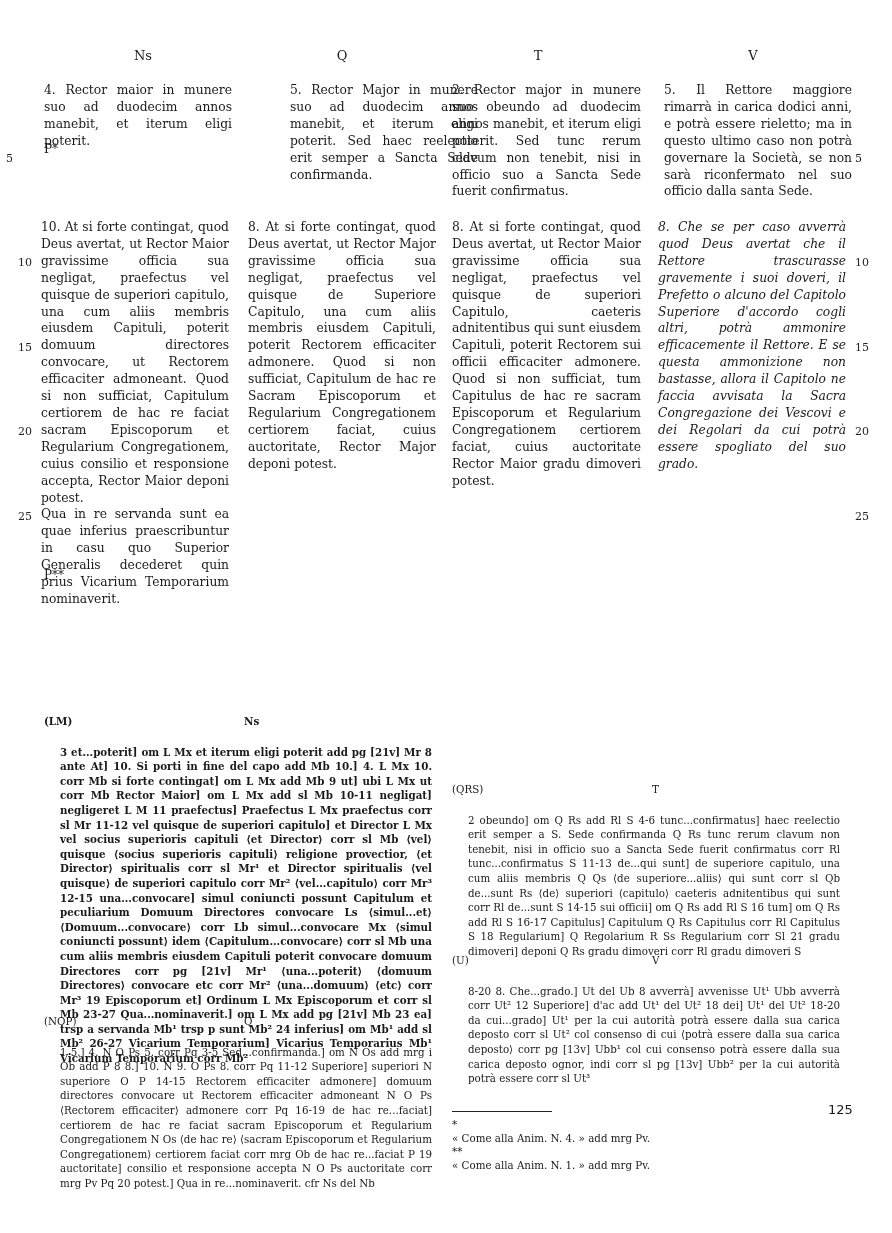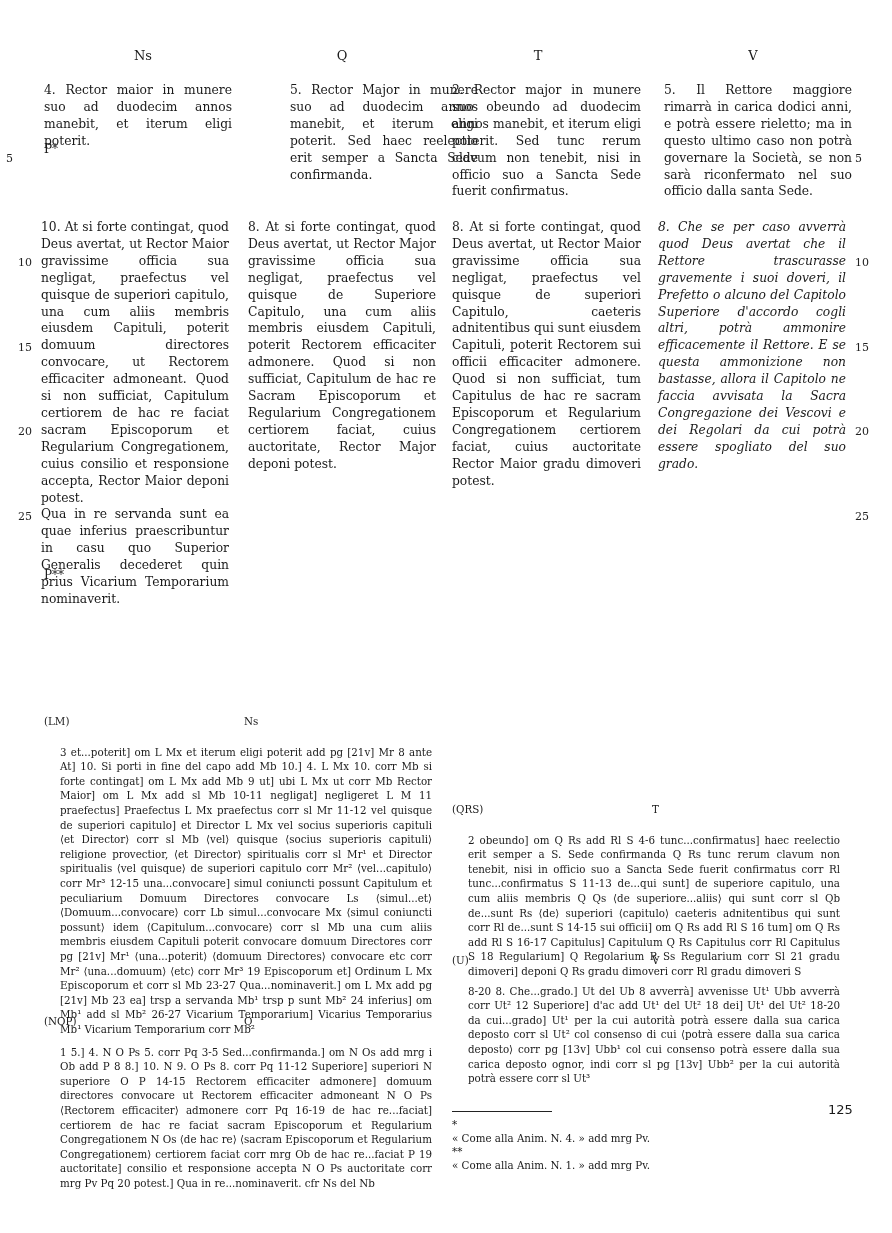--- a/index.html
+++ b/index.html
@@ -72,37 +72,37 @@
     <p>8. At si forte contingat, quod Deus avertat, ut Rector Maior gravissime officia sua negligat, praefectus vel quisque de superiori Capitulo, caeteris adnitentibus qui sunt eiusdem Capituli, poterit Rectorem sui officii efficaciter admonere. Quod si non sufficiat, tum Capitulus de hac re sacram Episcoporum et Regularium Congregationem certiorem faciat, cuius auctoritate Rector Maior gradu dimoveri potest.</p>
   </div>
 
   <div class="block" style="left:664px; top:82px; width:188px;">
     <p>5. Il Rettore maggiore rimarrà in carica dodici anni, e potrà essere rieletto; ma in questo ultimo caso non potrà governare la Società, se non sarà riconfermato nel suo officio dalla santa Sede.</p>
   </div>
   <div class="block ital" style="left:658px; top:219px; width:188px;">
     <p>8. Che se per caso avverrà quod Deus avertat che il Rettore trascurasse gravemente i suoi doveri, il Prefetto o alcuno del Capitolo Superiore d'accordo cogli altri, potrà ammonire efficacemente il Rettore. E se questa ammonizione non bastasse, allora il Capitolo ne faccia avvisata la Sacra Congregazione dei Vescovi e dei Regolari da cui potrà essere spogliato del suo grado.</p>
   </div>
 
-  <div class="app" style="left:44px; top:714px; width:404px;">
+  <div class="app" style="left:44px; top:714px; width:404px;font-weight:bold;">
     <div class="hdr">
       <span class="sig">(LM)</span>
       <span class="wit">Ns</span>
     </div>
     <p>3 et...poterit] om L Mx et iterum eligi poterit add pg [21v] Mr   8 ante At] 10. Si porti in fine del capo add Mb   10.] 4. L Mx 10. corr Mb   si forte contingat] om L Mx add Mb   9 ut] ubi L Mx ut corr Mb   Rector Maior] om L Mx add sl Mb   10-11 negligat] negligeret L M   11 praefectus] Praefectus L Mx praefectus corr sl Mr   11-12 vel quisque de superiori capitulo] et Director L Mx vel socius superioris capituli ⟨et Director⟩ corr sl Mb ⟨vel⟩ quisque ⟨socius superioris capituli⟩ religione provectior, ⟨et Director⟩ spiritualis corr sl Mr¹ et Director spiritualis ⟨vel quisque⟩ de superiori capitulo corr Mr² ⟨vel...capitulo⟩ corr Mr³   12-15 una...convocare] simul coniuncti possunt Capitulum et peculiarium Domuum Directores convocare Ls ⟨simul...et⟩ ⟨Domuum...convocare⟩ corr Lb simul...convocare Mx ⟨simul coniuncti possunt⟩ idem ⟨Capitulum...convocare⟩ corr sl Mb una cum aliis membris eiusdem Capituli poterit convocare domuum Directores corr pg [21v] Mr¹ ⟨una...poterit⟩ ⟨domuum Directores⟩ convocare etc corr Mr² ⟨una...domuum⟩ ⟨etc⟩ corr Mr³   19 Episcoporum et] Ordinum L Mx Episcoporum et corr sl Mb   23-27 Qua...nominaverit.] om L Mx add pg [21v] Mb   23 ea] trsp a servanda Mb¹ trsp p sunt Mb²   24 inferius] om Mb¹ add sl Mb²   26-27 Vicarium Temporarium] Vicarius Temporarius Mb¹ Vicarium Temporarium corr Mb²</p>
   </div>
 
   <div class="app" style="left:44px; top:1014px; width:404px;">
     <div class="hdr">
       <span class="sig">(NOP)</span>
       <span class="wit">Q</span>
     </div>
     <p>1 5.] 4. N O Ps 5. corr Pq   3-5 Sed...confirmanda.] om N Os add mrg i Ob add P   8 8.] 10. N 9. O Ps 8. corr Pq   11-12 Superiore] superiori N superiore O P   14-15 Rectorem efficaciter admonere] domuum directores convocare ut Rectorem efficaciter admoneant N O Ps ⟨Rectorem efficaciter⟩ admonere corr Pq   16-19 de hac re...faciat] certiorem de hac re faciat sacram Episcoporum et Regularium Congregationem N Os ⟨de hac re⟩ ⟨sacram Episcoporum et Regularium Congregationem⟩ certiorem faciat corr mrg Ob de hac re...faciat P   19 auctoritate] consilio et responsione accepta N O Ps auctoritate corr mrg Pv Pq   20 potest.] Qua in re...nominaverit. cfr Ns del Nb</p>
   </div>
 
-  <div class="app" style="left:452px; top:802px; width:404px;">
+  <div class="app" style="left:452px; top:782px; width:404px;">
     <div class="hdr">
       <span class="sig">(QRS)</span>
       <span class="wit">T</span>
     </div>
     <p>2 obeundo] om Q Rs add Rl S   4-6 tunc...confirmatus] haec reelectio erit semper a S. Sede confirmanda Q Rs tunc rerum clavum non tenebit, nisi in officio suo a Sancta Sede fuerit confirmatus corr Rl tunc...confirmatus S   11-13 de...qui sunt] de superiore capitulo, una cum aliis membris Q Qs ⟨de superiore...aliis⟩ qui sunt corr sl Qb de...sunt Rs ⟨de⟩ superiori ⟨capitulo⟩ caeteris adnitentibus qui sunt corr Rl de...sunt S   14-15 sui officii] om Q Rs add Rl S   16 tum] om Q Rs add Rl S   16-17 Capitulus] Capitulum Q Rs Capitulus corr Rl Capitulus S   18 Regularium] Q Regolarium R Ss Regularium corr Sl   21 gradu dimoveri] deponi Q Rs gradu dimoveri corr Rl gradu dimoveri S</p>
   </div>
 
   <div class="app" style="left:452px; top:953px; width:404px;">
     <div class="hdr">
       <span class="sig">(U)</span>

